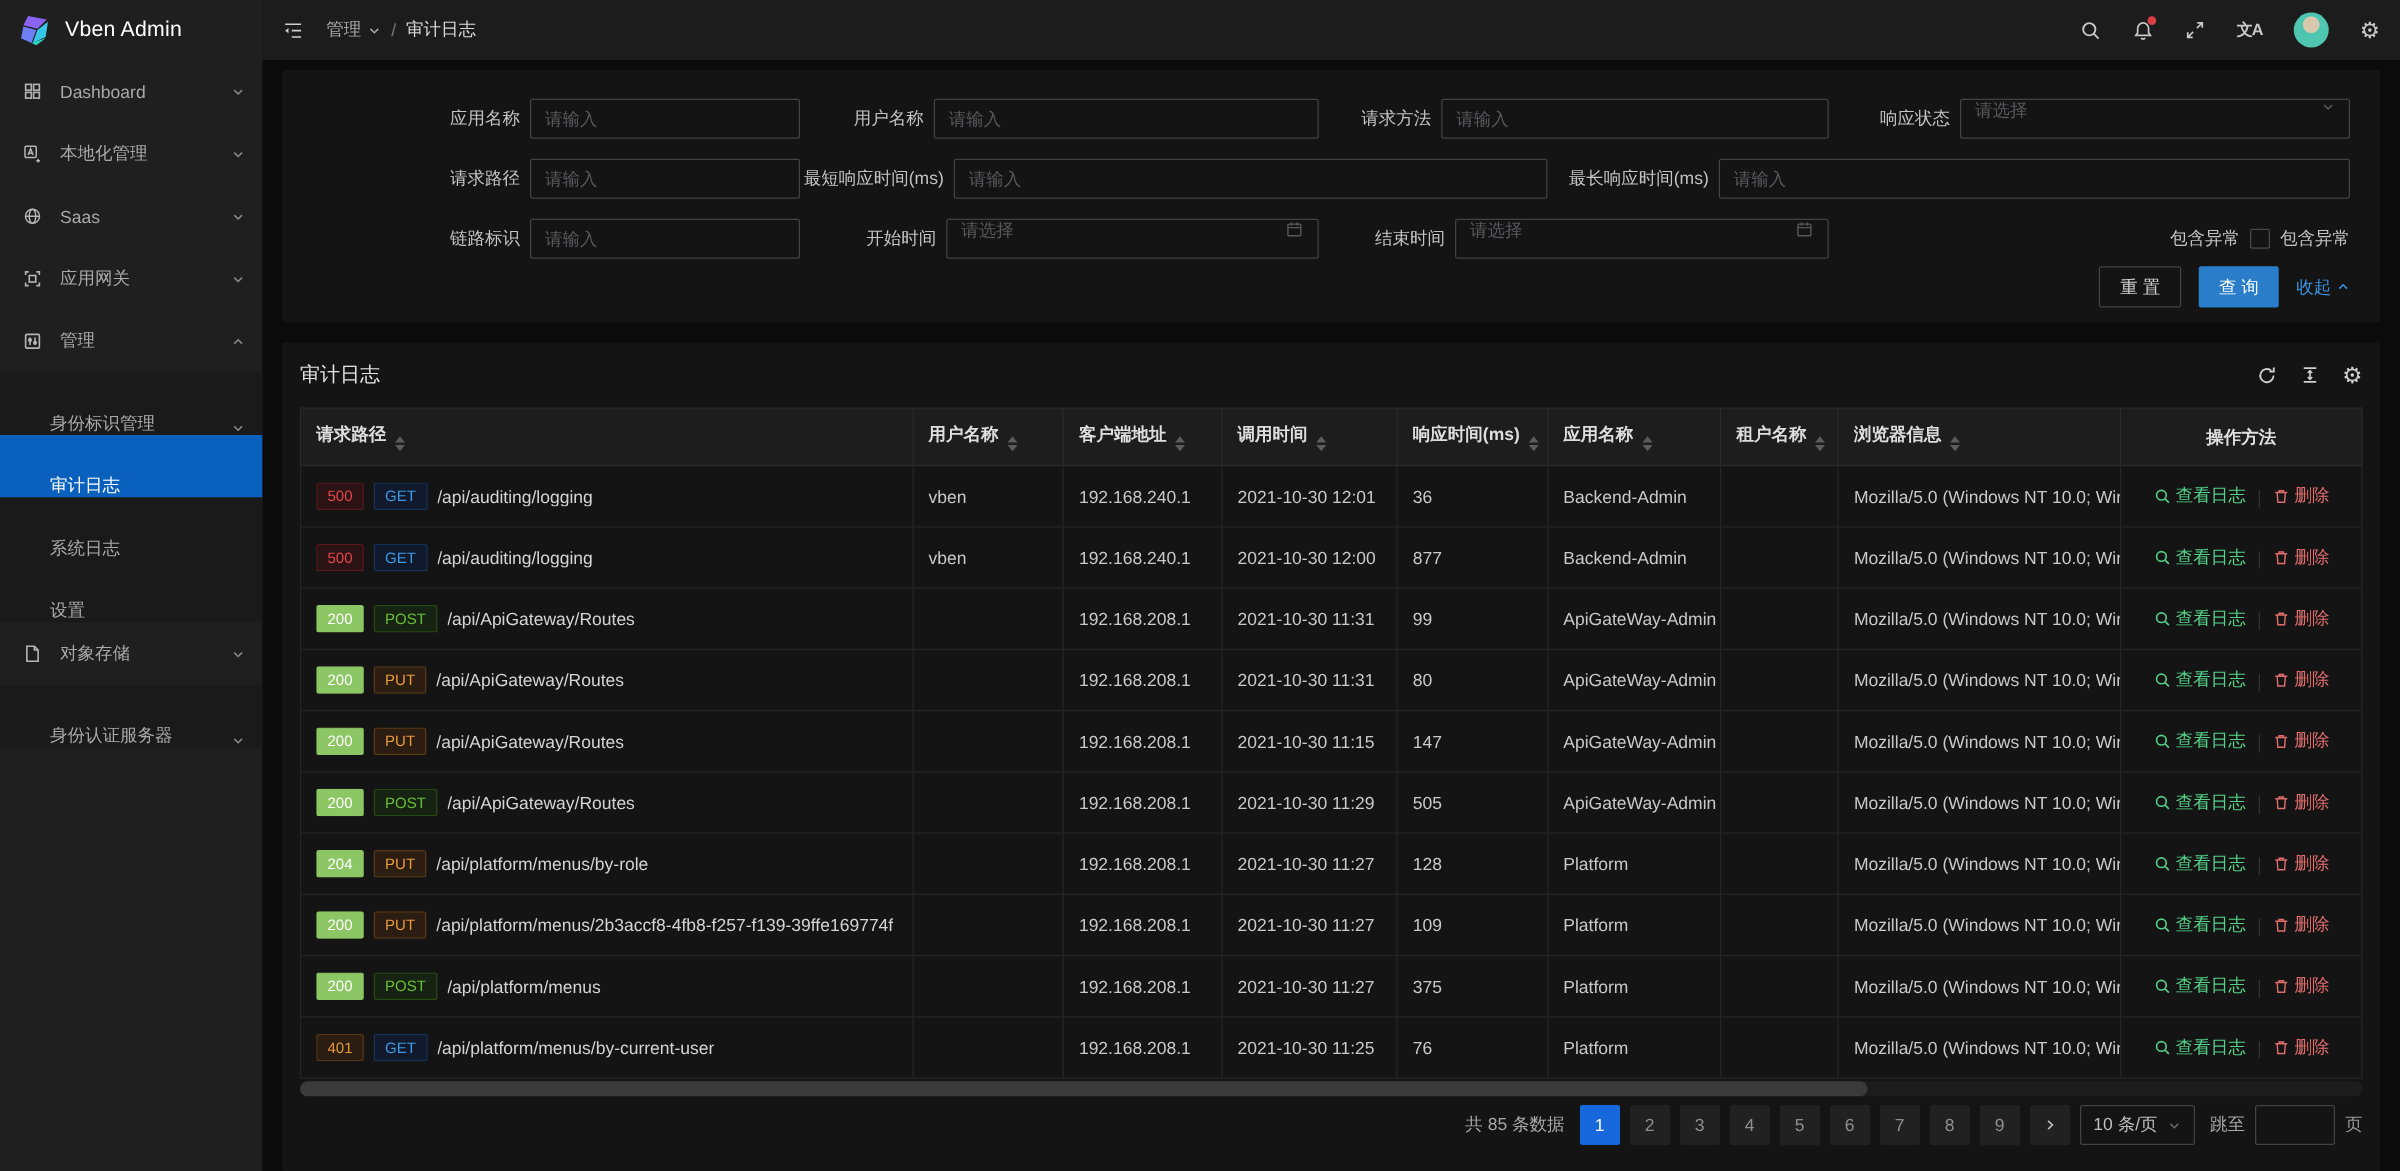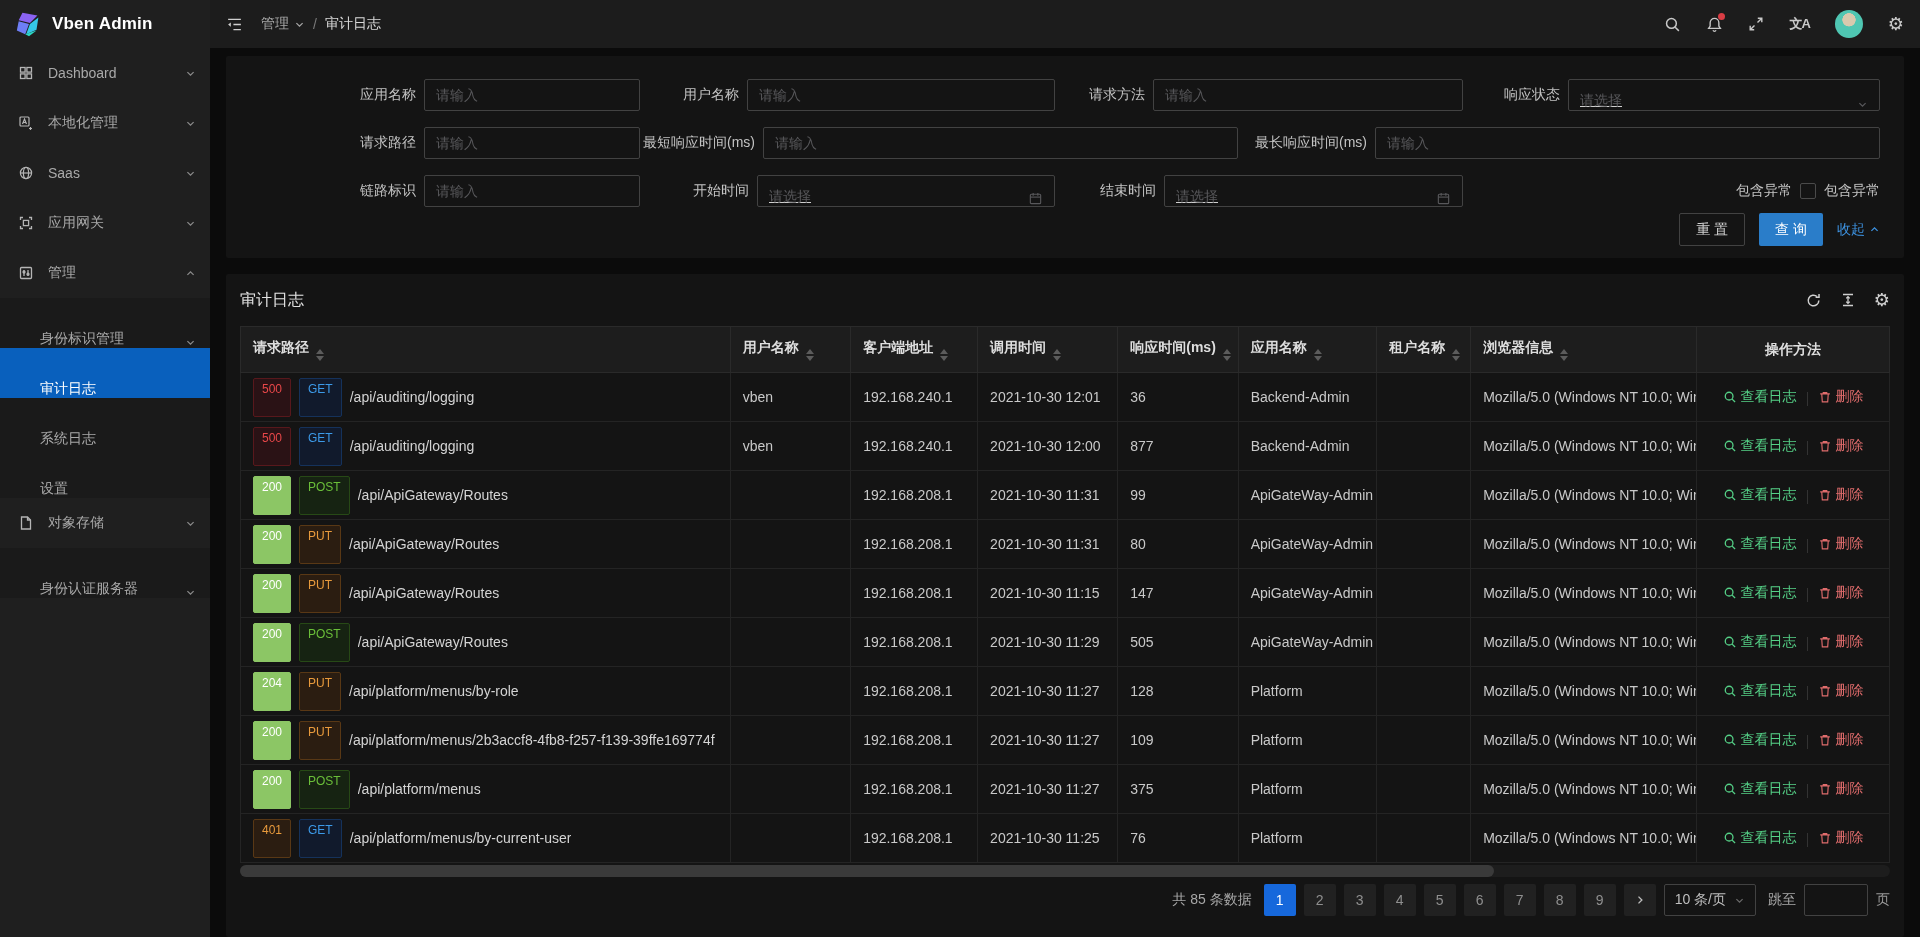--- a/index.html
+++ b/index.html
@@ -2,21 +2,21 @@
 <html><head>
 <meta charset="utf-8">
 <style>
   * { box-sizing: border-box; margin: 0; padding: 0; }
   html,body { width: 1920px; height: 937px; background: #0b0b0b; font-family: "Liberation Sans", sans-serif; font-size: 14px; color: #c9c9c9; overflow: hidden; }
   .app { display: flex; width: 100%; height: 100%; }
 
   
   .sidebar { width: 210px; flex: none; background: #1f1f1f; display: flex; flex-direction: column; }
   .logo { height: 48px; display: flex; align-items: center; padding: 0 14px; gap: 8px; cursor: pointer; }
-  .logo-title { color: #fff; font-size: 17px; font-weight: bold; letter-spacing: .2px; }
+  .logo-title { color: #fff; font-size: 17px; font-weight: normal; letter-spacing: .2px; }
   .menu { flex: 1; overflow: hidden; }
   .menu-item { height: 50px; display: flex; align-items: center; padding: 0 14px 0 18px; color: #a9a9a9; cursor: pointer; }
   .menu-item.noicon { padding-left: 25px; }
   .menu-item.sub { background: #1a1a1a; padding-left: 40px; align-items: flex-end; }
   .menu-item.active { background: #0960bd; color: #fff; }
   .mi-icon { width: 20px; height: 18px; margin-right: 10px; display: inline-flex; align-items: center; color: #b5b5b5; }
   .mi-label { flex: 1; white-space: nowrap; overflow: hidden; }
   .mi-chev { color: #8a8a8a; display: inline-flex; }
 
   
@@ -41,21 +41,21 @@
   
   .filter-card { flex: none; padding: 23px 24px 12px; }
   .form-row { display: grid; align-items: center; margin-bottom: 16px; }
   .r1, .r3 { grid-template-columns: 390px 415px 408px 1fr; }
   .r2 { grid-template-columns: 390px 598px 1fr; }
   .f-field { display: flex; align-items: center; min-width: 0; }
   .f-label { flex: 1; text-align: right; padding-right: 8px; color: #c3c3c3; white-space: nowrap; }
   .ctl { height: 32px; border: 1px solid #424242; border-radius: 2px; background: transparent; color: #cfcfcf; padding: 0 11px; font-size: 14px; font-family: "Liberation Sans", sans-serif; }
   input.ctl { outline: none; }
   input.ctl::placeholder { color: #58585b; }
-  div.ctl { display: flex; align-items: flex-end; cursor: pointer; text-decoration: underline; }
+  div.ctl { display: flex; align-items: flex-start; cursor: pointer; }
   .ph { flex: 1; color: #58585b; }
   .ctl-ic { color: #58585b; display: inline-flex; }
   .w216{width:216px;} .w308{width:308px;} .w310{width:310px;} .w312{width:312px;}
   .w475{width:475px;} .w505{width:505px;} .w298{width:298px;} .w299{width:299px;}
   .cb-group { display: flex; align-items: center; gap: 8px; }
   .checkbox { width: 16px; height: 16px; border: 1px solid #4a4a4a; border-radius: 2px; background: #141414; cursor: pointer; }
   .cb-text { color: #c3c3c3; }
   .btn-row { display: flex; justify-content: flex-end; align-items: center; gap: 14px; margin-top: 6px; }
   .btn { height: 33px; padding: 0 16px; border-radius: 2px; font-size: 14px; cursor: pointer; font-family: "Liberation Sans", sans-serif; }
   .btn-default { background: transparent; border: 1px solid #424242; color: #d2d2d2; }
@@ -70,21 +70,21 @@
   table { width: 100%; border-collapse: collapse; table-layout: fixed; }
   thead th { background: #1d1d1d; height: 46px; text-align: left; font-weight: 600; color: #dedede; padding: 0 12px; border: 1px solid #2a2a2a; white-space: nowrap; }
   thead th.center { text-align: center; }
   tbody td { height: 49px; color: #c9c9c9; padding: 0 12px; border: 1px solid #242424; border-top: none; white-space: nowrap; overflow: hidden; }
   .sorter { display: inline-flex; flex-direction: column; margin-left: 7px; vertical-align: -2px; cursor: pointer; }
   .sorter i { width: 0; height: 0; border-left: 4px solid transparent; border-right: 4px solid transparent; }
   .sorter .up { border-bottom: 5px solid #5c5c5c; margin-bottom: 2px; }
   .sorter .dn { border-top: 5px solid #5c5c5c; }
   .c-path { }
   .c-path .cellwrap { display: flex; align-items: center; overflow: hidden; }
-  .tag { flex: none; display: inline-block; padding: 0 8px; height: 39px; line-height: 20px; font-size: 12px; border-radius: 2px; border: 1px solid transparent; margin-right: 8px; }
+  .tag { flex: none; display: inline-block; padding: 0 8px; height: 22px; line-height: 20px; font-size: 12px; border-radius: 2px; border: 1px solid transparent; margin-right: 8px; }
   .tag-red { color: #e84749; background: #2a1215; border-color: #58181c; }
   .tag-blue { color: #3c9ae8; background: #111a2c; border-color: #15325b; }
   .tag-orange { color: #e89a3c; background: #2b1d11; border-color: #593815; }
   .tag-green { color: #6abe39; background: #162312; border-color: #274916; }
   .tag-green-solid { color: #fff; background: #8cc665; border-color: #8cc665; }
   .path { color: #d4d4d4; overflow: hidden; }
   .c-act { text-align: center; }
   .act { display: inline-flex; align-items: center; gap: 4px; cursor: pointer; }
   .act.view { color: #55d187; }
   .act.del { color: #e06c6c; }

